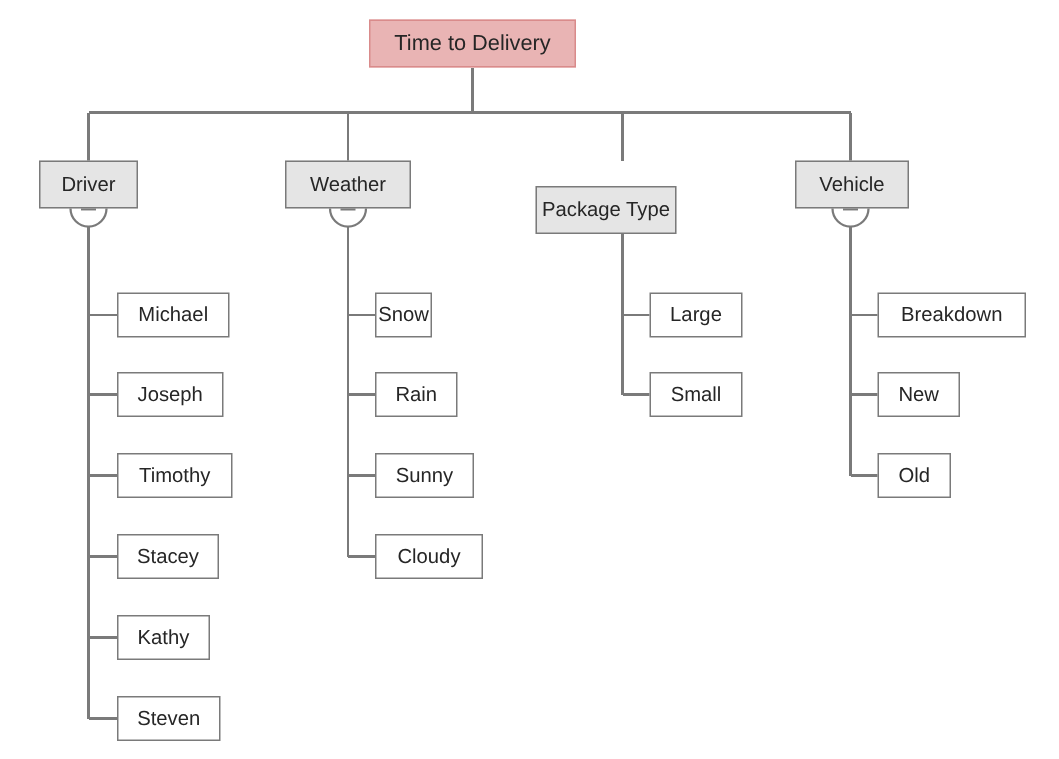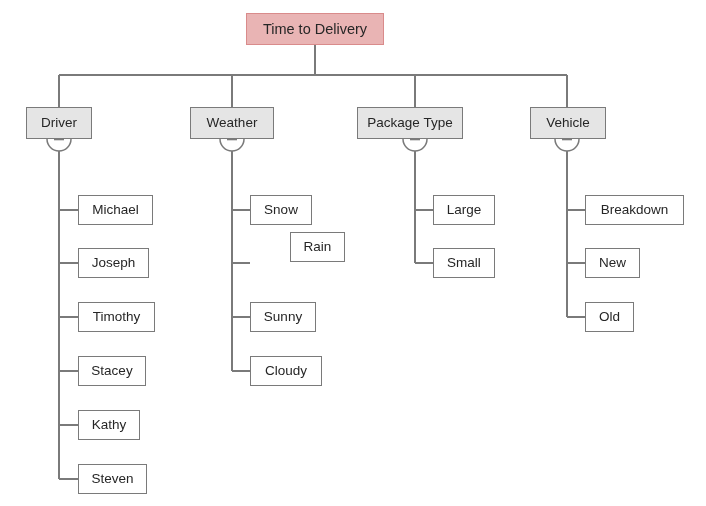--- a/index.html
+++ b/index.html
@@ -141,33 +141,33 @@
     </div>
     <div class="node node-cat" style="left: 190px; top: 107px; width: 84px; height: 32px; text-align: center;">
       <span>Weather</span>
     </div>
     <div class="toggle" style="left: 217px; top: 124px;">
       <svg width="30" height="30" viewBox="0 0 30 30">
         <circle cx="15" cy="15" r="12" fill="#ffffff" stroke="#7a7a7a" stroke-width="1.5"></circle>
         <line x1="10" y1="15.5" x2="20" y2="15.5" stroke="#7a7a7a" stroke-width="1.6"></line>
       </svg>
     </div>
-    <div class="node node-leaf" style="left: 250px; top: 195px; width: 62px; height: 30px;">
+    <div class="node node-leaf" style="left: 250px; top: 195px; width: 38px; height: 30px;">
       <span>Snow</span>
     </div>
-    <div class="node node-leaf" style="left: 250px; top: 232px; width: 55px; height: 30px; margin-left: 40px;">
+    <div class="node node-leaf" style="left: 250px; top: 248px; width: 55px; height: 30px;">
       <span>Rain</span>
     </div>
     <div class="node node-leaf" style="left: 250px; top: 302px; width: 66px; height: 30px; justify-content: center;">
       <span>Sunny</span>
     </div>
     <div class="node node-leaf" style="left: 250px; top: 356px; width: 72px; height: 30px;">
       <span>Cloudy</span>
     </div>
-    <div class="node node-cat" style="left: 357px; top: 107px; width: 106px; height: 32px;">
+    <div class="node node-cat" style="left: 357px; top: 124px; width: 94px; height: 32px;">
       <span>Package Type</span>
     </div>
     <div class="toggle" style="left: 400px; top: 124px;">
       <svg width="30" height="30" viewBox="0 0 30 30">
         <circle cx="15" cy="15" r="12" fill="#ffffff" stroke="#7a7a7a" stroke-width="1.5"></circle>
         <line x1="10" y1="15.5" x2="20" y2="15.5" stroke="#7a7a7a" stroke-width="1.6"></line>
       </svg>
     </div>
     <div class="node node-leaf" style="left: 433px; top: 195px; width: 62px; height: 30px;">
       <span>Large</span>

